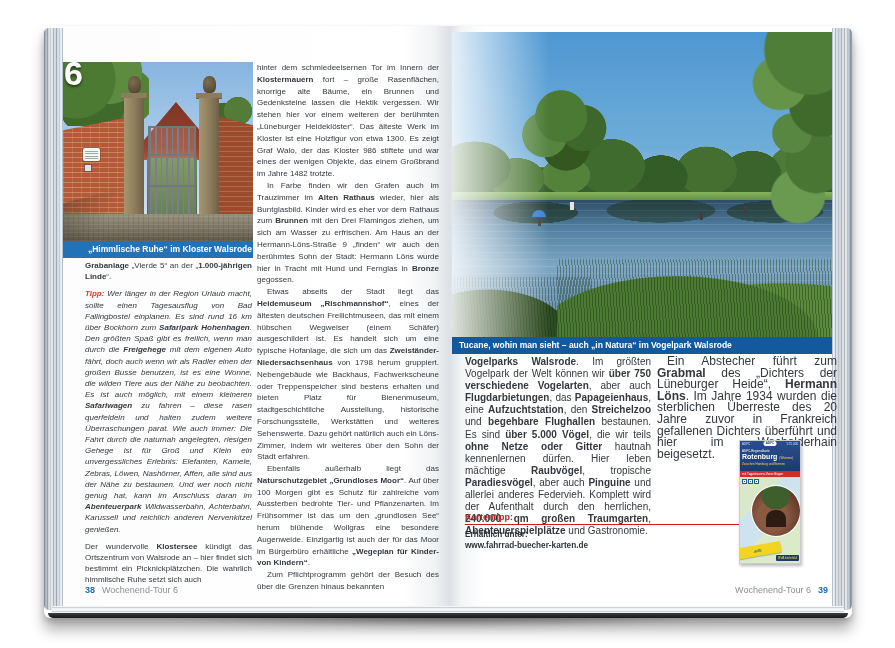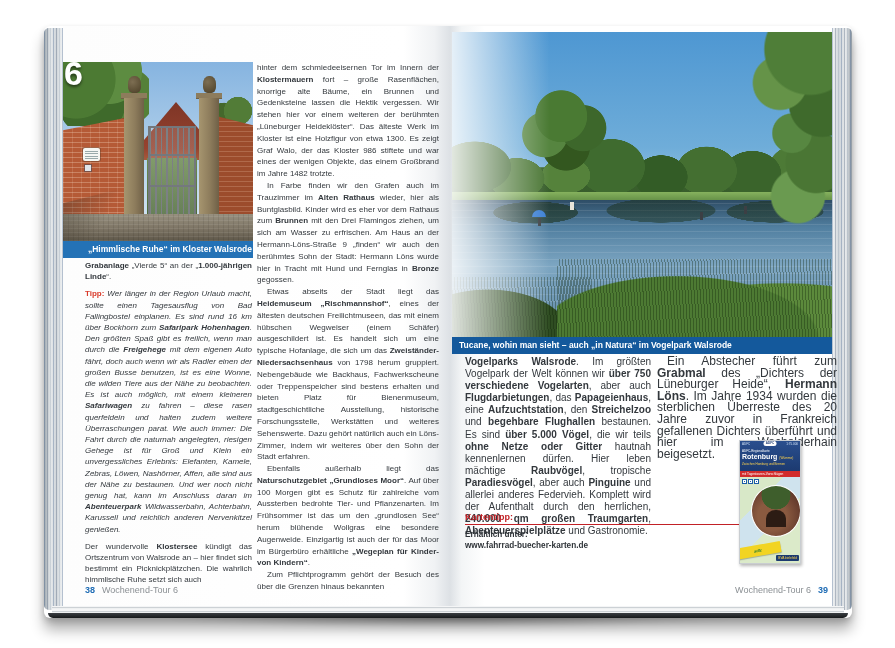--- a/index.html
+++ b/index.html
@@ -92,21 +92,21 @@
   .col{position:absolute;text-align:justify;color:#33383d;}
   .col p{margin:0;}
   .col1{left:41px;top:234px;width:167px;font-size:8px;line-height:11.2px;}
   .col1 p{margin-bottom:6px;}
   .col2{left:213px;top:36px;width:182px;font-size:8px;line-height:11.8px;}
   .col2 p.ind{text-indent:10px;}
   .rcol1{left:421px;top:330px;width:186px;font-size:10px;line-height:12.1px;}
   .rcol2{left:613px;top:330px;width:180px;font-size:12px;line-height:11.6px;}
   .rcol2 p.ind{text-indent:10px;}
   .seg-b{font-weight:700;} .seg-i{font-style:italic;} .seg-bi{font-weight:700;font-style:italic;}
-  .seg-tip{color:#d93b2b;font-weight:700;}
+  .seg-tip{color:#d93b2b;font-weight:700;font-style:italic;}
 
   
   .kartentipp{position:absolute;left:421px;top:486px;width:316px;}
   .kt-head{font-size:9px;font-weight:700;color:#c22126;padding-bottom:2px;
     border-bottom:1.5px solid #c22126;margin-bottom:4px;}
   .kt-line{font-size:8.2px;line-height:11.4px;color:#2e3338;width:230px;}
   .kt-bold{font-weight:700;}
 
   
   .photo-r{position:absolute;left:408px;top:6px;width:380px;height:305px;overflow:hidden;background:#7ab3de;}

